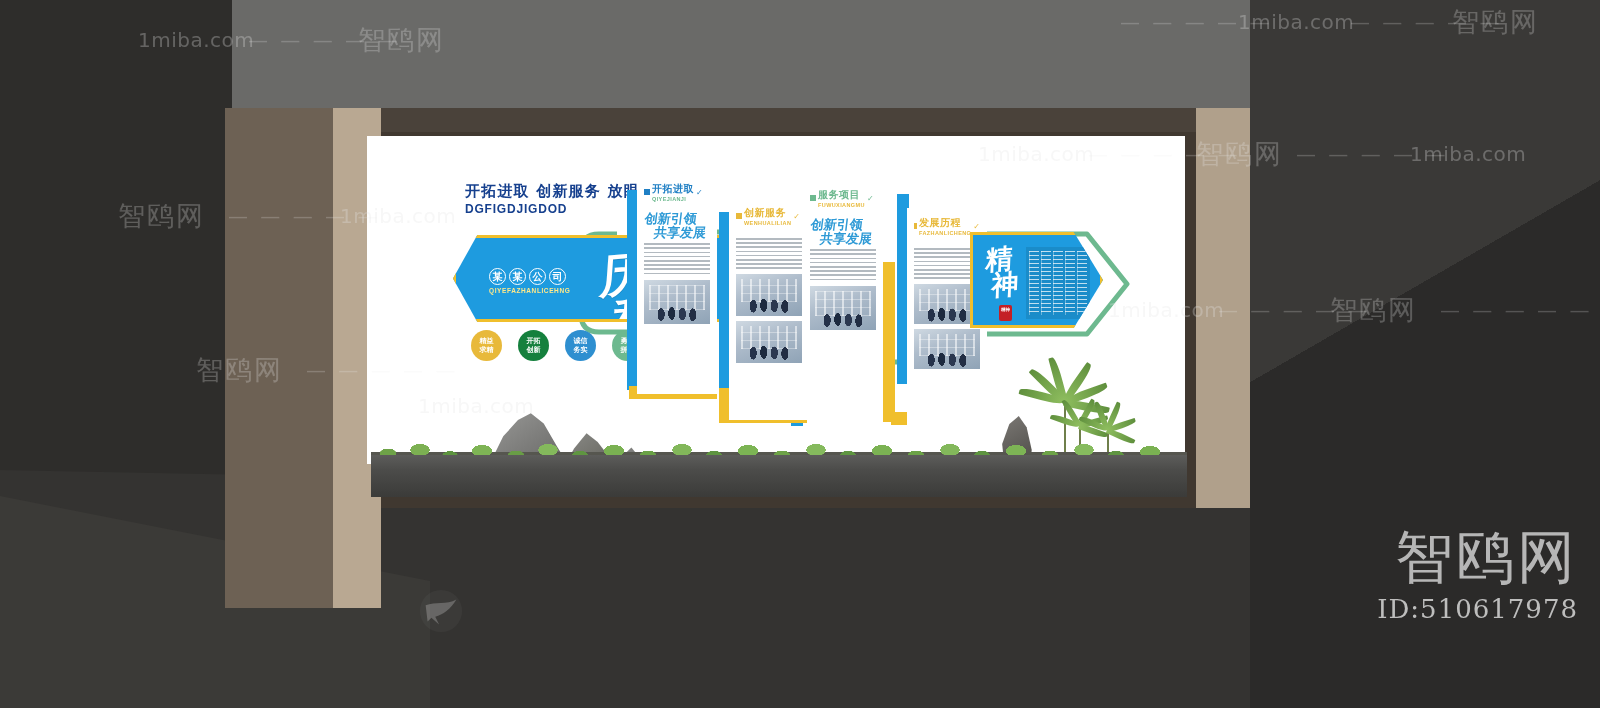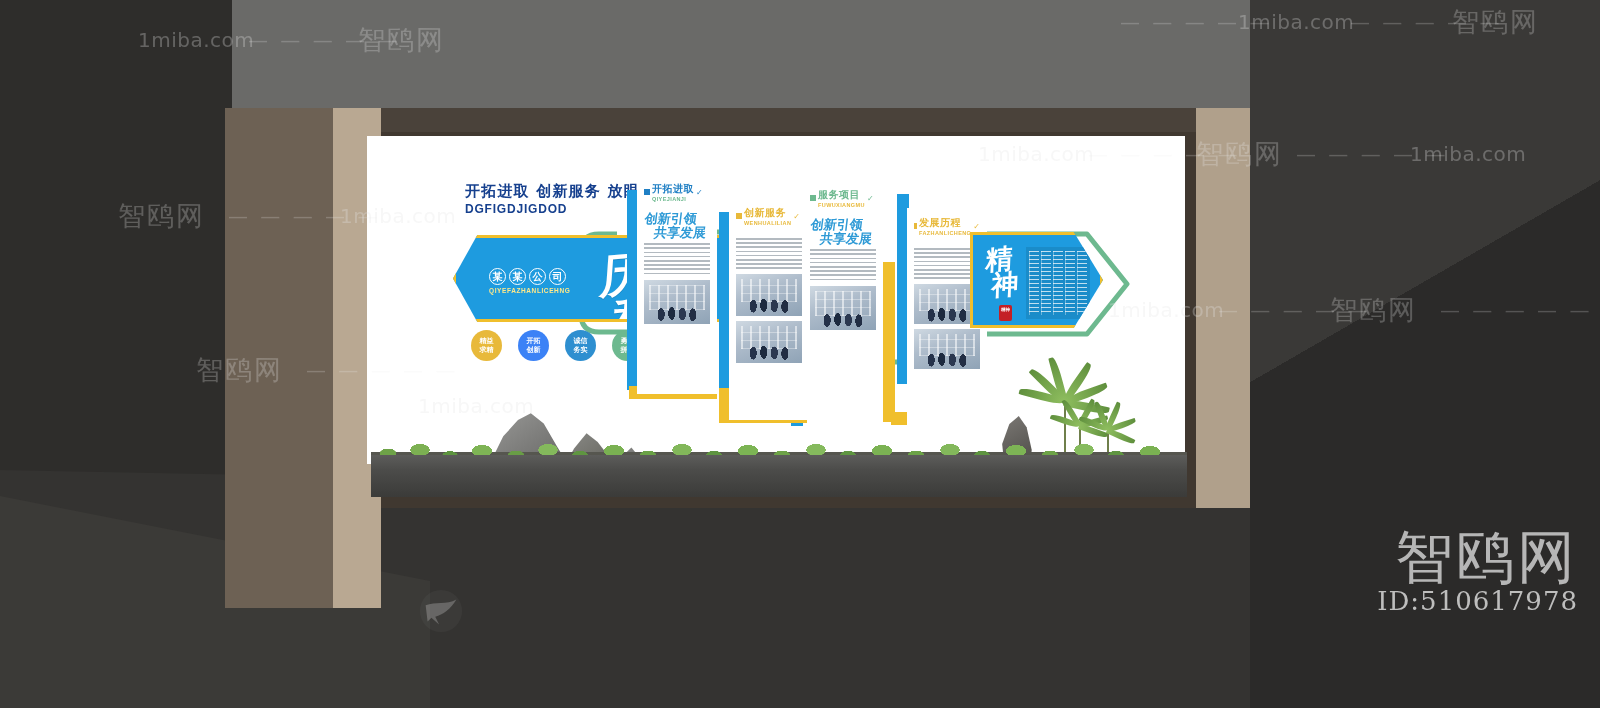--- a/index.html
+++ b/index.html
@@ -273,21 +273,21 @@
   }
   .bird { width:46px; height:46px; position:relative; opacity:.5; }
   .brand-right {
     position:absolute; right:22px; top:528px; text-align:right;
   }
   .brand-right .big {
     color:rgba(214,214,214,.82); font-size:58px; letter-spacing:3px; line-height:1;
     font-family:"DejaVu Sans","Liberation Sans",sans-serif;
   }
   .brand-right .idline {
-    color:rgba(214,214,214,.86); font-size:26px; letter-spacing:1px; 
+    color:rgba(214,214,214,.86); font-size:26px; letter-spacing:1px; margin-top:8px;
     font-family:"DejaVu Serif","Liberation Serif",serif;
   }
 </style>
 </head>
 <body>
 
 <div id="stage">
 
   <div class="env-left-dark"></div>
   <div class="env-top-gray"></div>
@@ -335,21 +335,21 @@
         </div>
         <div class="seal">企业文化</div>
       </div>
     </div>
 
     <div class="circles">
       <div class="circle" style="background:#e8b93a">
         <span>精益</span>
         <span>求精</span>
       </div>
-      <div class="circle" style="background:#3b82f6">
+      <div class="circle" style="background:#15803d">
         <span>开拓</span>
         <span>创新</span>
       </div>
       <div class="circle" style="background:#2e8fd0">
         <span>诚信</span>
         <span>务实</span>
       </div>
       <div class="circle" style="background:#6db98f">
         <span>勇于</span>
         <span>拼搏</span>

